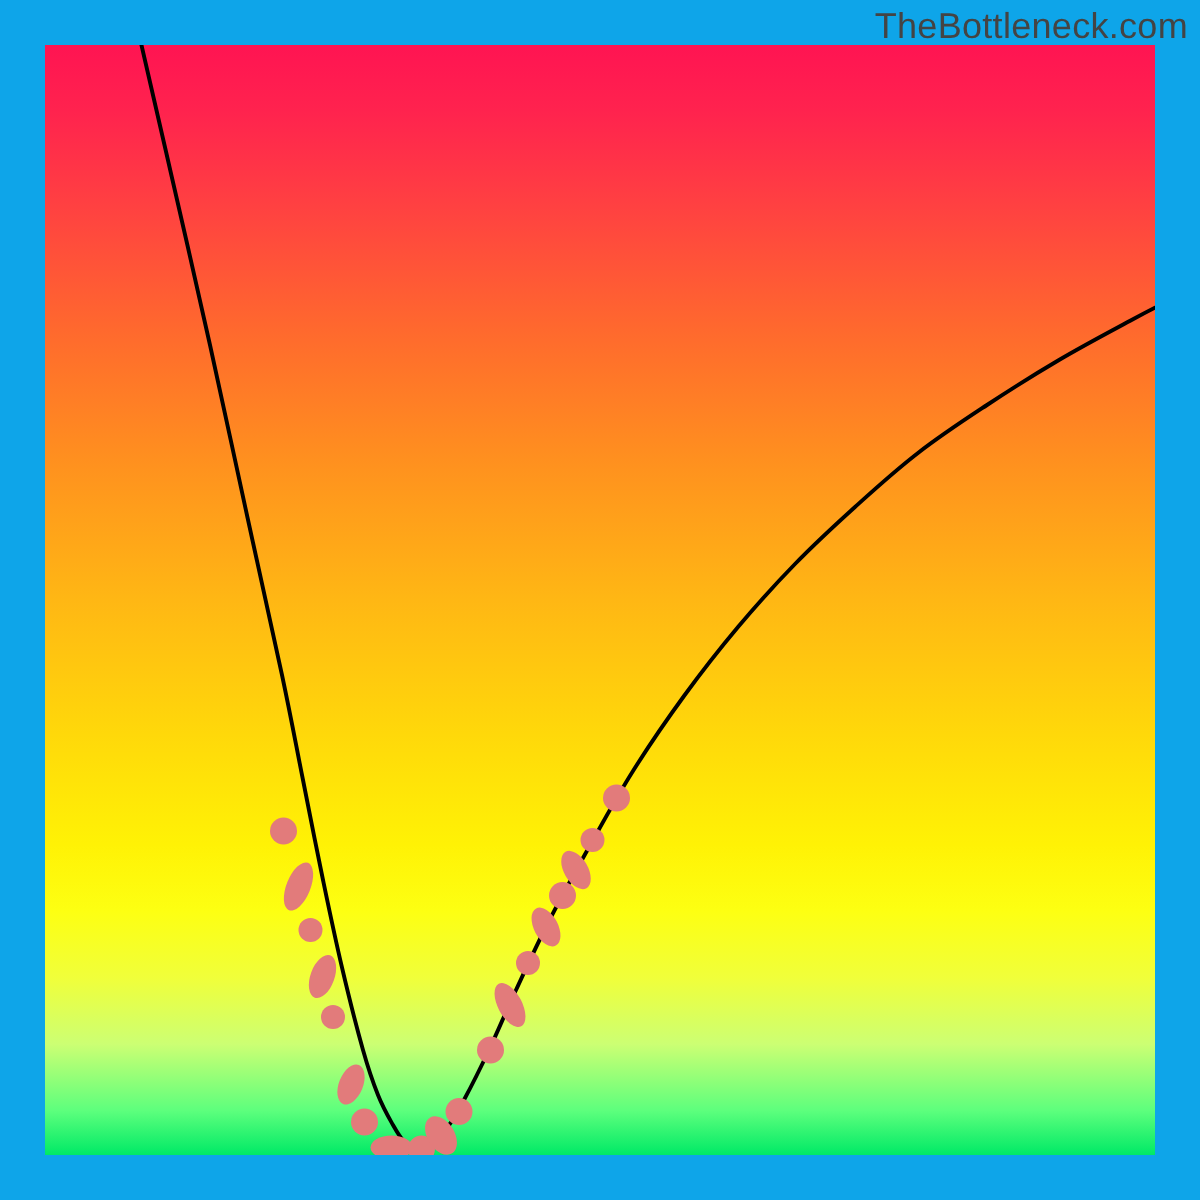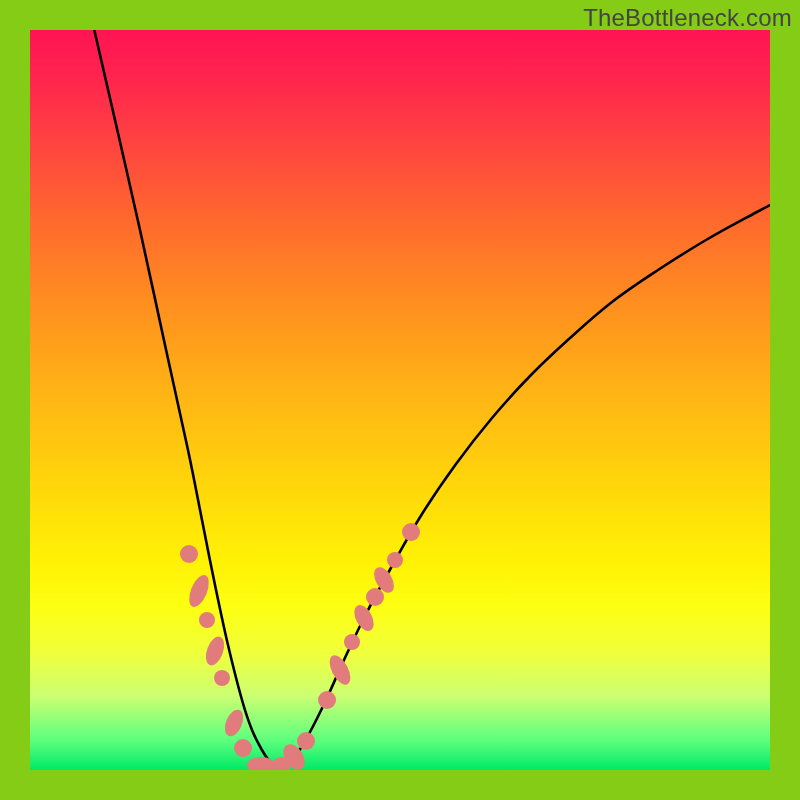--- a/index.html
+++ b/index.html
@@ -8,21 +8,21 @@
     width: 800px;
     height: 800px;
     background: #000;
     font-family: Arial, Helvetica, sans-serif;
     overflow: hidden;
   }
   .frame {
     position: absolute;
     left: 0; top: 0;
     width: 800px; height: 800px;
-    background: #84cc16;
+    background: #0ea5e9;
   }
   .plot {
     position: absolute;
     left: 30px;
     top: 30px;
     width: 740px;
     height: 740px;
     background: linear-gradient(to bottom,
       #ff1452 0%,
       #ff234e 6%,

